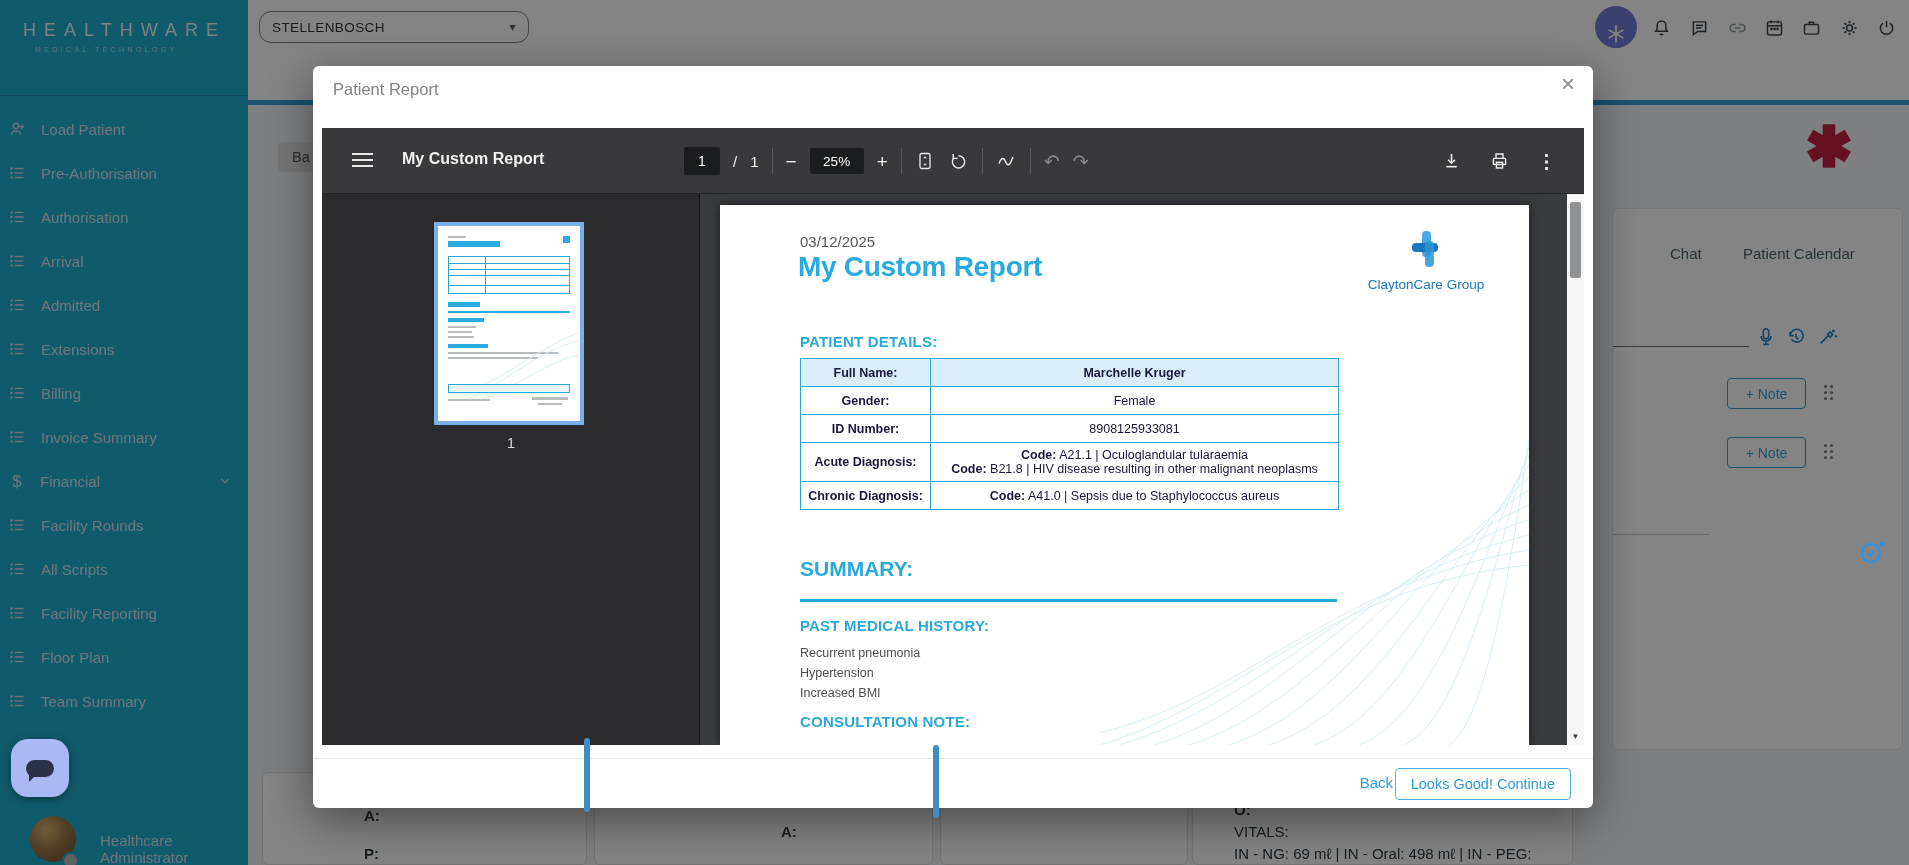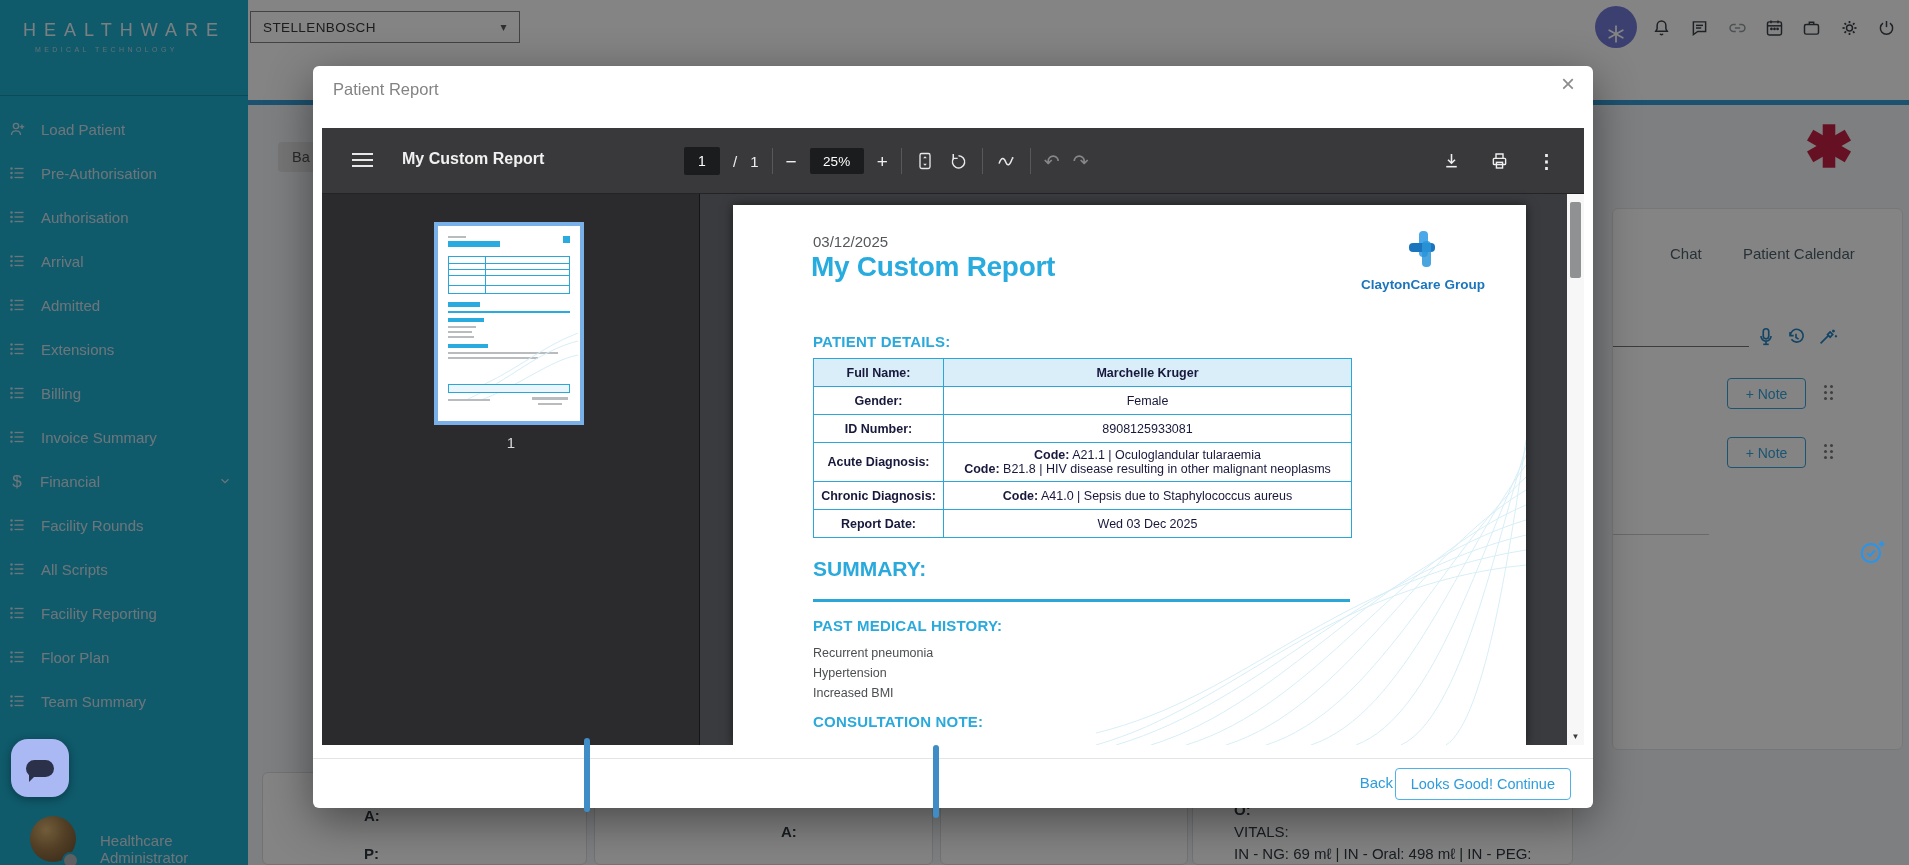--- a/index.html
+++ b/index.html
@@ -25,21 +25,21 @@
   .fab-bubble{width:28px;height:17px;background:#2b3148;border-radius:9px;position:relative;}
   .fab-bubble::after{content:"";position:absolute;left:3px;bottom:-5px;border:5px solid transparent;border-top-color:#2b3148;border-left-color:#2b3148;border-width:4px;}
   .user-row{position:absolute;left:0;top:808px;width:248px;height:57px;}
   .avatar{position:absolute;left:30px;top:8px;width:46px;height:46px;border-radius:50%;
     background:radial-gradient(circle at 35% 30%,#d8b06a 0%,#9a7340 45%,#5f4326 100%);}
   .avatar-dot{position:absolute;left:62px;top:44px;width:13px;height:13px;border-radius:50%;background:#aeb6ba;border:2px solid #15aacc;}
   .user-name{position:absolute;left:100px;top:24px;font-size:15px;color:#cfe0e8;}
 
   
   .topband{position:absolute;left:248px;top:0;width:1661px;height:100px;background:#ffffff;border-bottom:5px solid #2e9bd6;}
-  .facility{position:absolute;left:250px;top:11px;width:270px;height:32px;background:#fff;border:1px solid #7c7c7c;border-radius:0;
+  .facility{position:absolute;left:259px;top:11px;width:270px;height:32px;background:#fff;border:1px solid #7c7c7c;border-radius:12px;
     display:flex;align-items:center;padding:0 12px;box-sizing:border-box;font-size:13.5px;letter-spacing:.4px;color:#2f2f2f;}
   .facility .caret{margin-left:auto;color:#555;font-size:12px;}
   .facility .caret::before{content:"▾";}
   .top-icons svg{position:absolute;top:17px;}
   .ai-fab{position:absolute;left:1595px;top:6px;width:42px;height:42px;border-radius:50%;background:#6e76d8;
     display:flex;align-items:center;justify-content:center;}
 
   
   .back-chip{position:absolute;left:278px;top:142px;width:52px;height:30px;background:#e3e3e3;border-radius:4px;
     font-size:14.5px;color:#4a4a4a;display:flex;align-items:center;padding-left:14px;box-sizing:border-box;}
@@ -94,26 +94,26 @@
   .kebab::before{content:"⋮";}
 
   .thumb-panel{position:absolute;left:0;top:66px;width:378px;height:551px;background:#2b2b2e;border-right:1px solid #151517;box-sizing:border-box;}
   .thumb{position:absolute;left:112px;top:28px;width:150px;height:203px;background:#fff;border:4px solid #79b0e8;box-sizing:border-box;}
   .thumb-label{position:absolute;left:0;top:240px;width:378px;text-align:center;color:#d8d8d8;font-size:15px;}
   .t{position:absolute;}
   .cy{background:#29abdf;}
   .gy{background:#b9bcbe;}
   .tb-border{border:1px solid #2aa7d8;box-sizing:border-box;}
 
-  .page{position:absolute;left:411px;top:77px;width:793px;height:540px;background:#fff;overflow:hidden;
-    box-shadow:0 0 10px rgba(0,0,0,.55);}
+  .page{position:absolute;left:398px;top:77px;width:793px;height:540px;background:#fff;overflow:hidden;
+    box-shadow:0 0 10px rgba(0,0,0,.55);padding-left:16px;}
   .doc-date{position:absolute;left:80px;top:28px;font-size:15px;color:#55575a;}
   .doc-title{position:absolute;left:78px;top:46px;font-size:28px;font-weight:800;color:#28abdf;letter-spacing:-.3px;}
   .cc-logo{position:absolute;right:18px;top:24px;width:170px;text-align:center;}
-  .cc-text{margin-top:4px;font-size:13.5px;font-weight:700;color:#1b75bc;}
+  .cc-text{margin-top:4px;font-size:13.5px;font-weight:400;color:#1b75bc;}
   .doc-h{position:absolute;font-size:15px;font-weight:800;color:#29a9dc;letter-spacing:.2px;}
   .pd-table{position:absolute;left:80px;top:153px;width:537px;border:1.5px solid #2aa7d8;}
   .trow{display:grid;grid-template-columns:130px 1fr;border-bottom:1px solid #2aa7d8;}
   .trow:last-child{border-bottom:none;}
   .tcell{display:flex;align-items:center;justify-content:center;text-align:center;font-size:12.5px;color:#18183c;
     padding:5px 6px;box-sizing:border-box;min-height:27px;}
   .tlabel{font-weight:700;border-right:1px solid #2aa7d8;}
   .tval{flex-direction:column;}
   .row-hl{background:#d9eef9;}
   .bold-val{font-weight:700;}
@@ -577,24 +577,20 @@
               <div><span class="code-b" data-interactable="false">Code:</span><span data-interactable="false"> A21.1 | Oculoglandular tularaemia</span></div>
               <div><span class="code-b" data-interactable="false">Code:</span><span data-interactable="false"> B21.8 | HIV disease resulting in other malignant neoplasms</span></div>
             </div>
           </div>
           <div class="trow" data-interactable="false">
             <div class="tcell tlabel" data-interactable="false">Chronic Diagnosis:</div>
             <div class="tcell tval" data-interactable="false">
               <div><span class="code-b" data-interactable="false">Code:</span><span data-interactable="false"> A41.0 | Sepsis due to Staphylococcus aureus</span></div>
             </div>
           </div>
-          <div class="trow" data-interactable="false">
-            <div class="tcell tlabel" data-interactable="false">Report Date:</div>
-            <div class="tcell tval" data-interactable="false">Wed 03 Dec 2025</div>
-          </div>
         </div>
 
         <div class="summary-h" data-interactable="false">SUMMARY:</div>
         <div class="doc-hr" data-interactable="false"></div>
 
         <div class="doc-h" style="left:80px;top:412px;" data-interactable="false">PAST MEDICAL HISTORY:</div>
         <div class="pmh-item" style="top:441px;" data-interactable="false">Recurrent pneumonia</div>
         <div class="pmh-item" style="top:461px;" data-interactable="false">Hypertension</div>
         <div class="pmh-item" style="top:481px;" data-interactable="false">Increased BMI</div>
 

